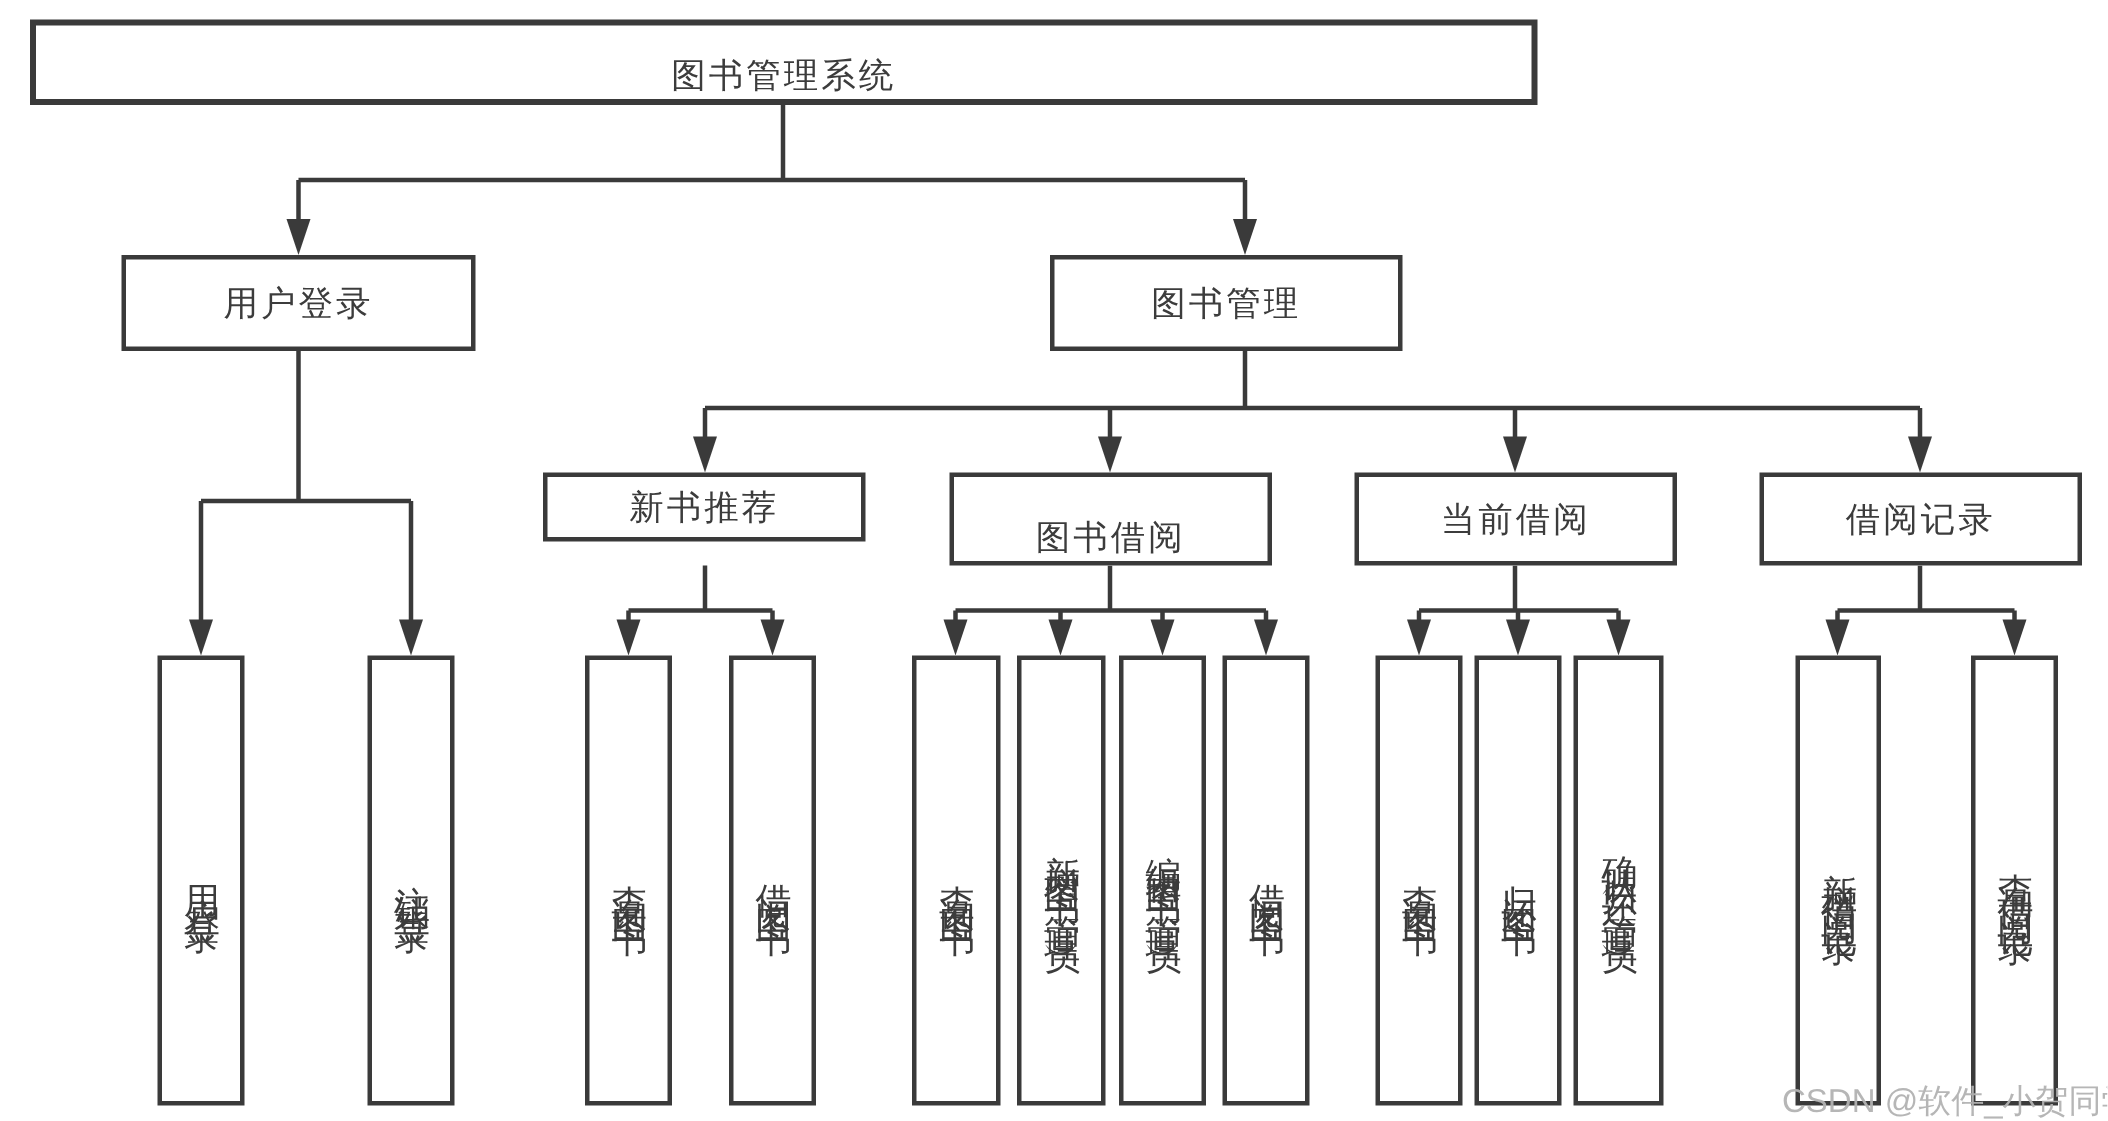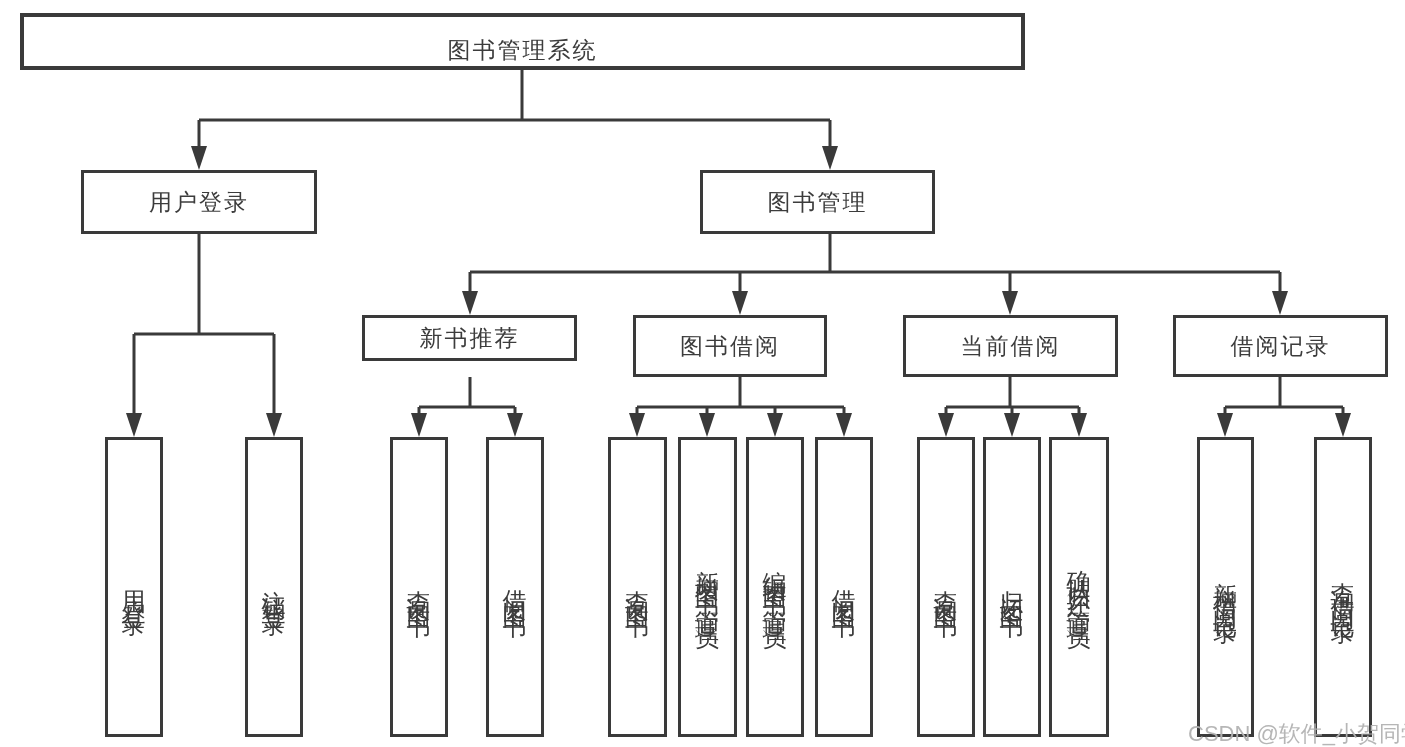--- a/index.html
+++ b/index.html
@@ -82,21 +82,21 @@
   <div class="box" style="left:81px; top:170px; width:236px; height:64px;">
     <span class="hlabel">用户登录</span>
   </div>
   <div class="box" style="left:700px; top:170px; width:235px; height:64px;">
     <span class="hlabel">图书管理</span>
   </div>
 
   <div class="box" style="left:362px; top:315px; width:215px; height:46px;">
     <span class="hlabel">新书推荐</span>
   </div>
-  <div class="box" style="left:633px; top:315px; width:194px; height:62px;">
+  <div class="box" style="left:633px; top:315px; width:215px; height:62px;align-items:flex-end;">
     <span class="hlabel">图书借阅</span>
   </div>
   <div class="box" style="left:903px; top:315px; width:215px; height:62px;align-items:center;">
     <span class="hlabel">当前借阅</span>
   </div>
   <div class="box" style="left:1173px; top:315px; width:215px; height:62px;">
     <span class="hlabel">借阅记录</span>
   </div>
 
   <div class="box vbox" style="left:105px; top:437px; width:58px; height:300px;">

